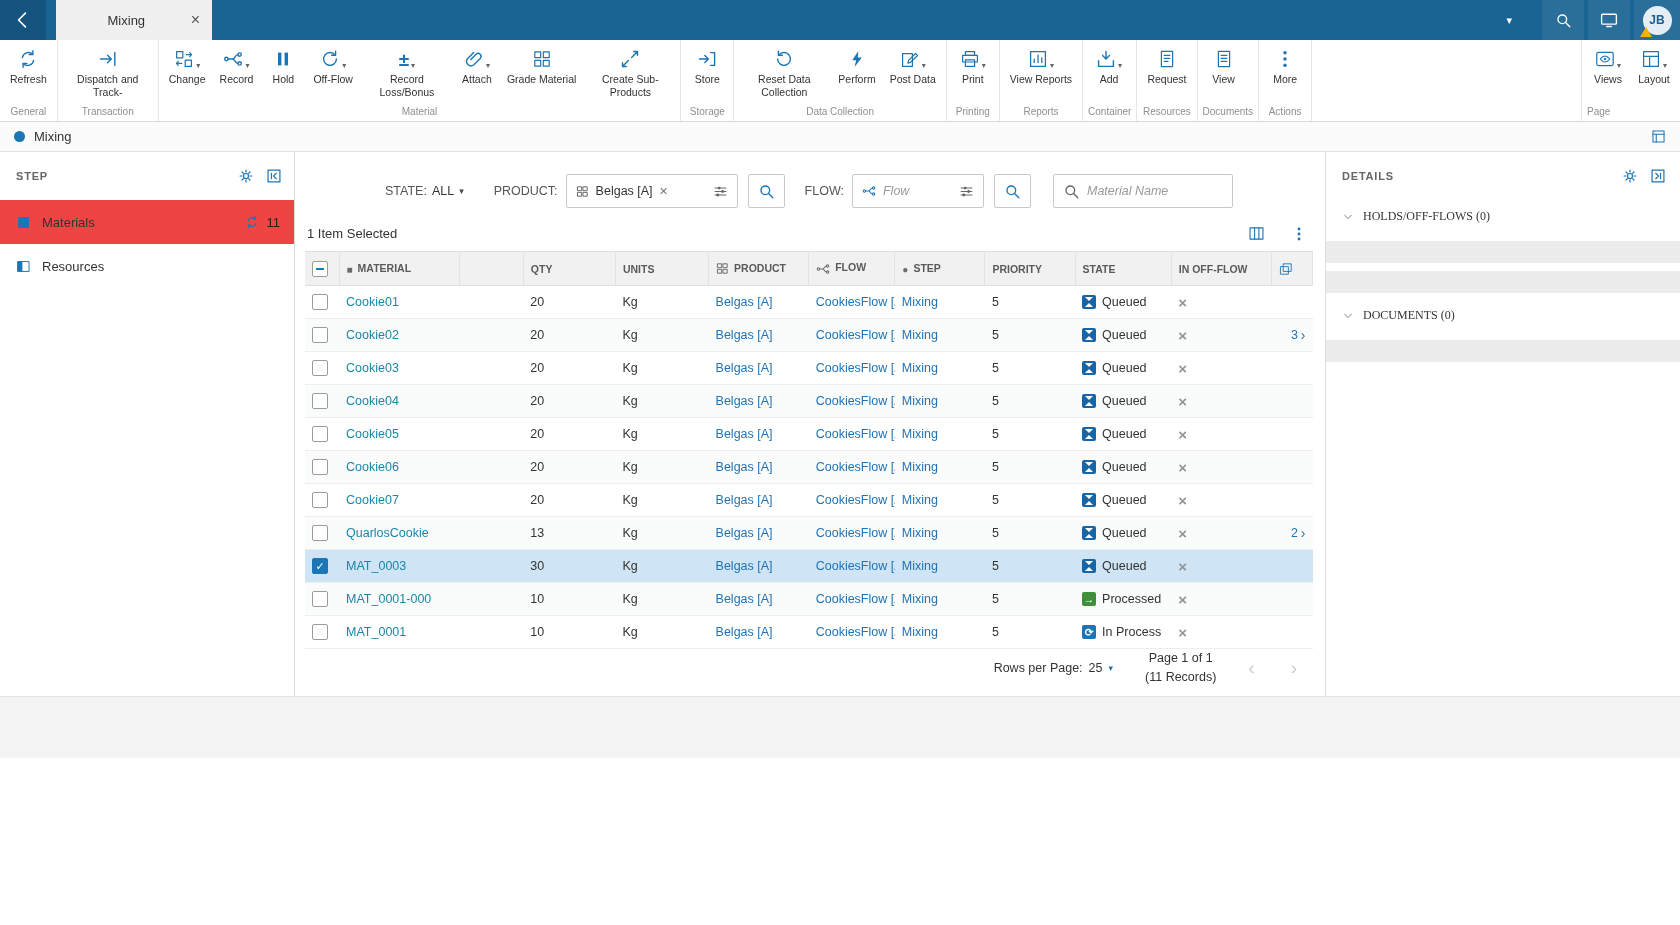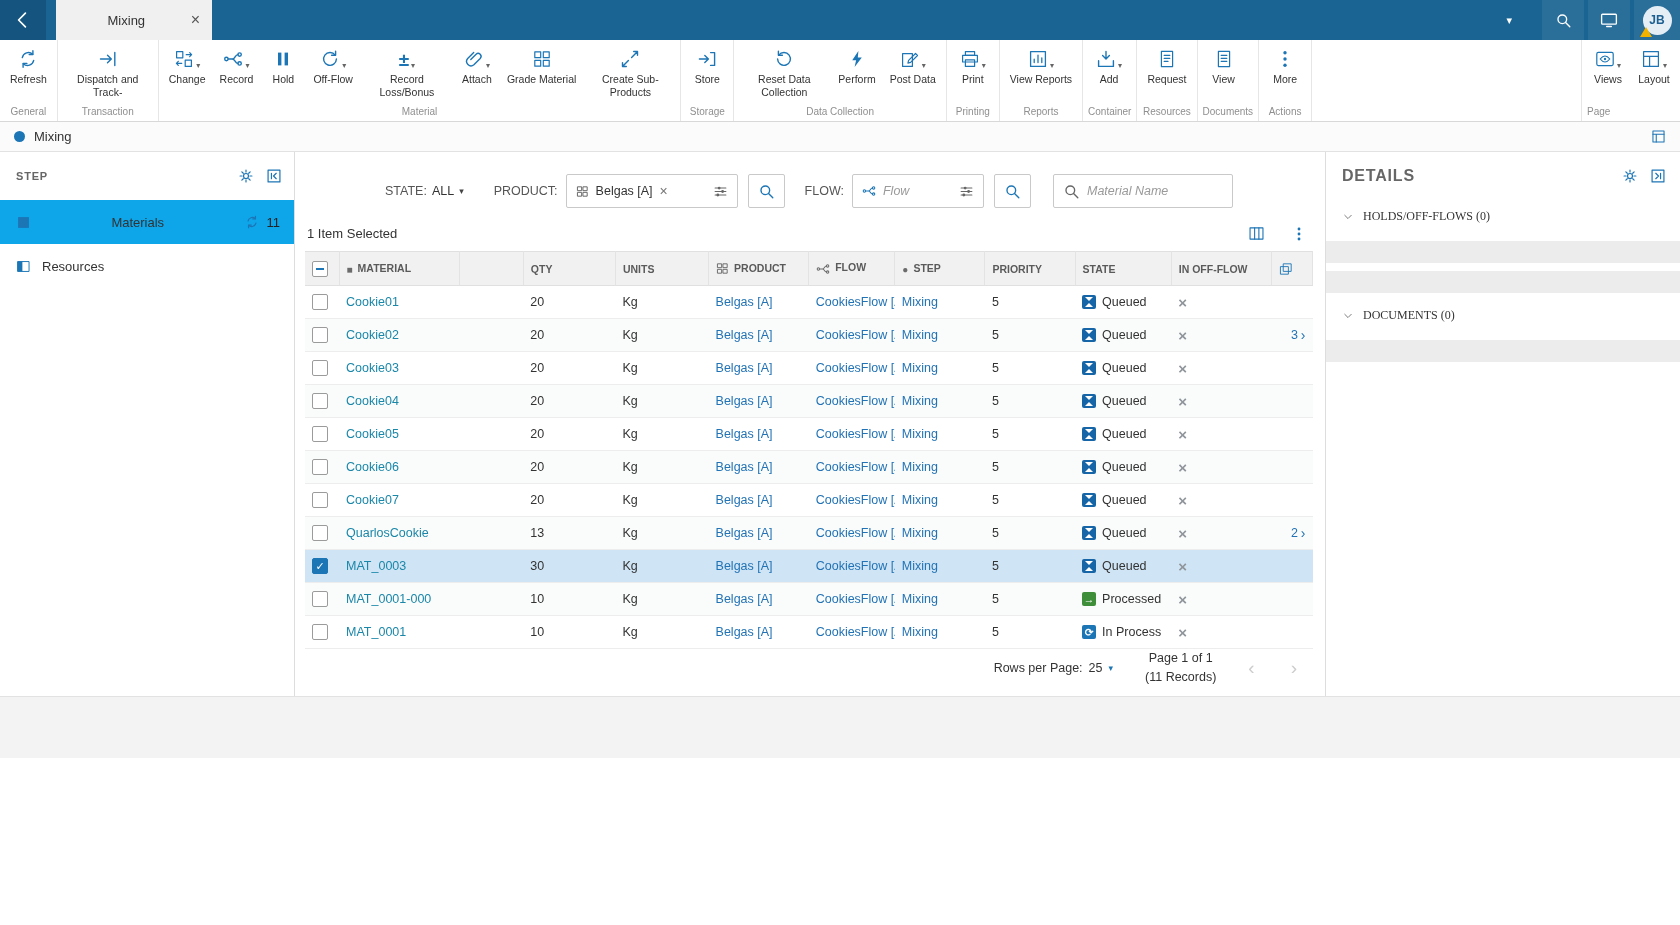--- a/index.html
+++ b/index.html
@@ -44,21 +44,21 @@
 
   
   .content { flex:1; display:flex; min-height:0; }
 
   .sidebar { width:295px; flex:0 0 295px; border-right:1px solid #ddd; background:#fff; display:flex; flex-direction:column; }
   .side-head { height:48px; display:flex; align-items:center; gap:12px; padding:0 12px 0 16px; }
   .side-title { flex:1; font-size:11px; color:#666; font-weight:bold; letter-spacing:.8px; }
   .side-head .icon { color:#1c75b5; cursor:pointer; }
   .side-item { height:44px; display:flex; align-items:center; gap:11px; padding:0 14px 0 16px; font-size:13px; color:#333; cursor:pointer; }
   .side-item .icon { color:#1c75b5; }
-  .side-item.sel { background:#0ea5e9;text-align:center; }
+  .side-item.sel { background:#ef4444; }
   .si-label { flex:1; }
   .si-right { display:flex; align-items:center; gap:8px; color:#1c75b5; }
   .si-right .cnt { color:#222; font-size:13px; }
 
   .main { flex:1; min-width:0; display:flex; flex-direction:column; padding:0 12px 0 10px; background:#fff; }
 
   .filters { display:flex; align-items:center; justify-content:center; gap:8px; margin-top:22px; font-size:12.5px; color:#333; }
   .state-filter { display:flex; align-items:center; gap:5px; cursor:pointer; margin-right:10px; }
   .caret-dark { font-size:9px; color:#444; }
   .f-label { color:#555; margin-left:12px; }
@@ -106,21 +106,21 @@
 
   .pager { margin-top:auto; display:flex; align-items:center; justify-content:flex-end; gap:32px; padding:0 10px 16px; font-size:12.5px; color:#333; }
   .rpp { display:flex; align-items:center; gap:6px; cursor:pointer; }
   .caret-blue { color:#1c75b5; font-size:9px; }
   .pageinfo { text-align:center; line-height:1.55; }
   .pg-arrows { display:flex; gap:36px; color:#ccc; font-size:19px; margin-right:6px; }
   .pg-arrows span { cursor:default; }
 
   .details { width:355px; flex:0 0 355px; border-left:1px solid #ddd; background:#fff; display:flex; flex-direction:column; }
   .det-head { height:48px; display:flex; align-items:center; gap:12px; padding:0 14px 0 16px; }
-  .det-title { flex:1; font-size:16px; color:#666; font-weight:bold; letter-spacing:.8px; }
+  .det-title { flex:1; font-size:11px; color:#666; font-weight:bold; letter-spacing:.8px; }
   .det-head .icon { color:#1c75b5; cursor:pointer; }
   .det-sec { margin-bottom:6px;font-family:Liberation Serif, serif; }
   .det-row { display:flex; align-items:center; gap:9px; padding:9px 16px; font-size:12px; color:#333; cursor:pointer; }
   .det-row .chev-d { color:#777; }
   .det-bar { height:22px; background:#ececec; margin-top:8px; }
 
   .footer { height:62px; flex:0 0 62px; background:#f3f3f3; border-top:1px solid #e2e2e2; }
 </style>
 </head>
 <body>

